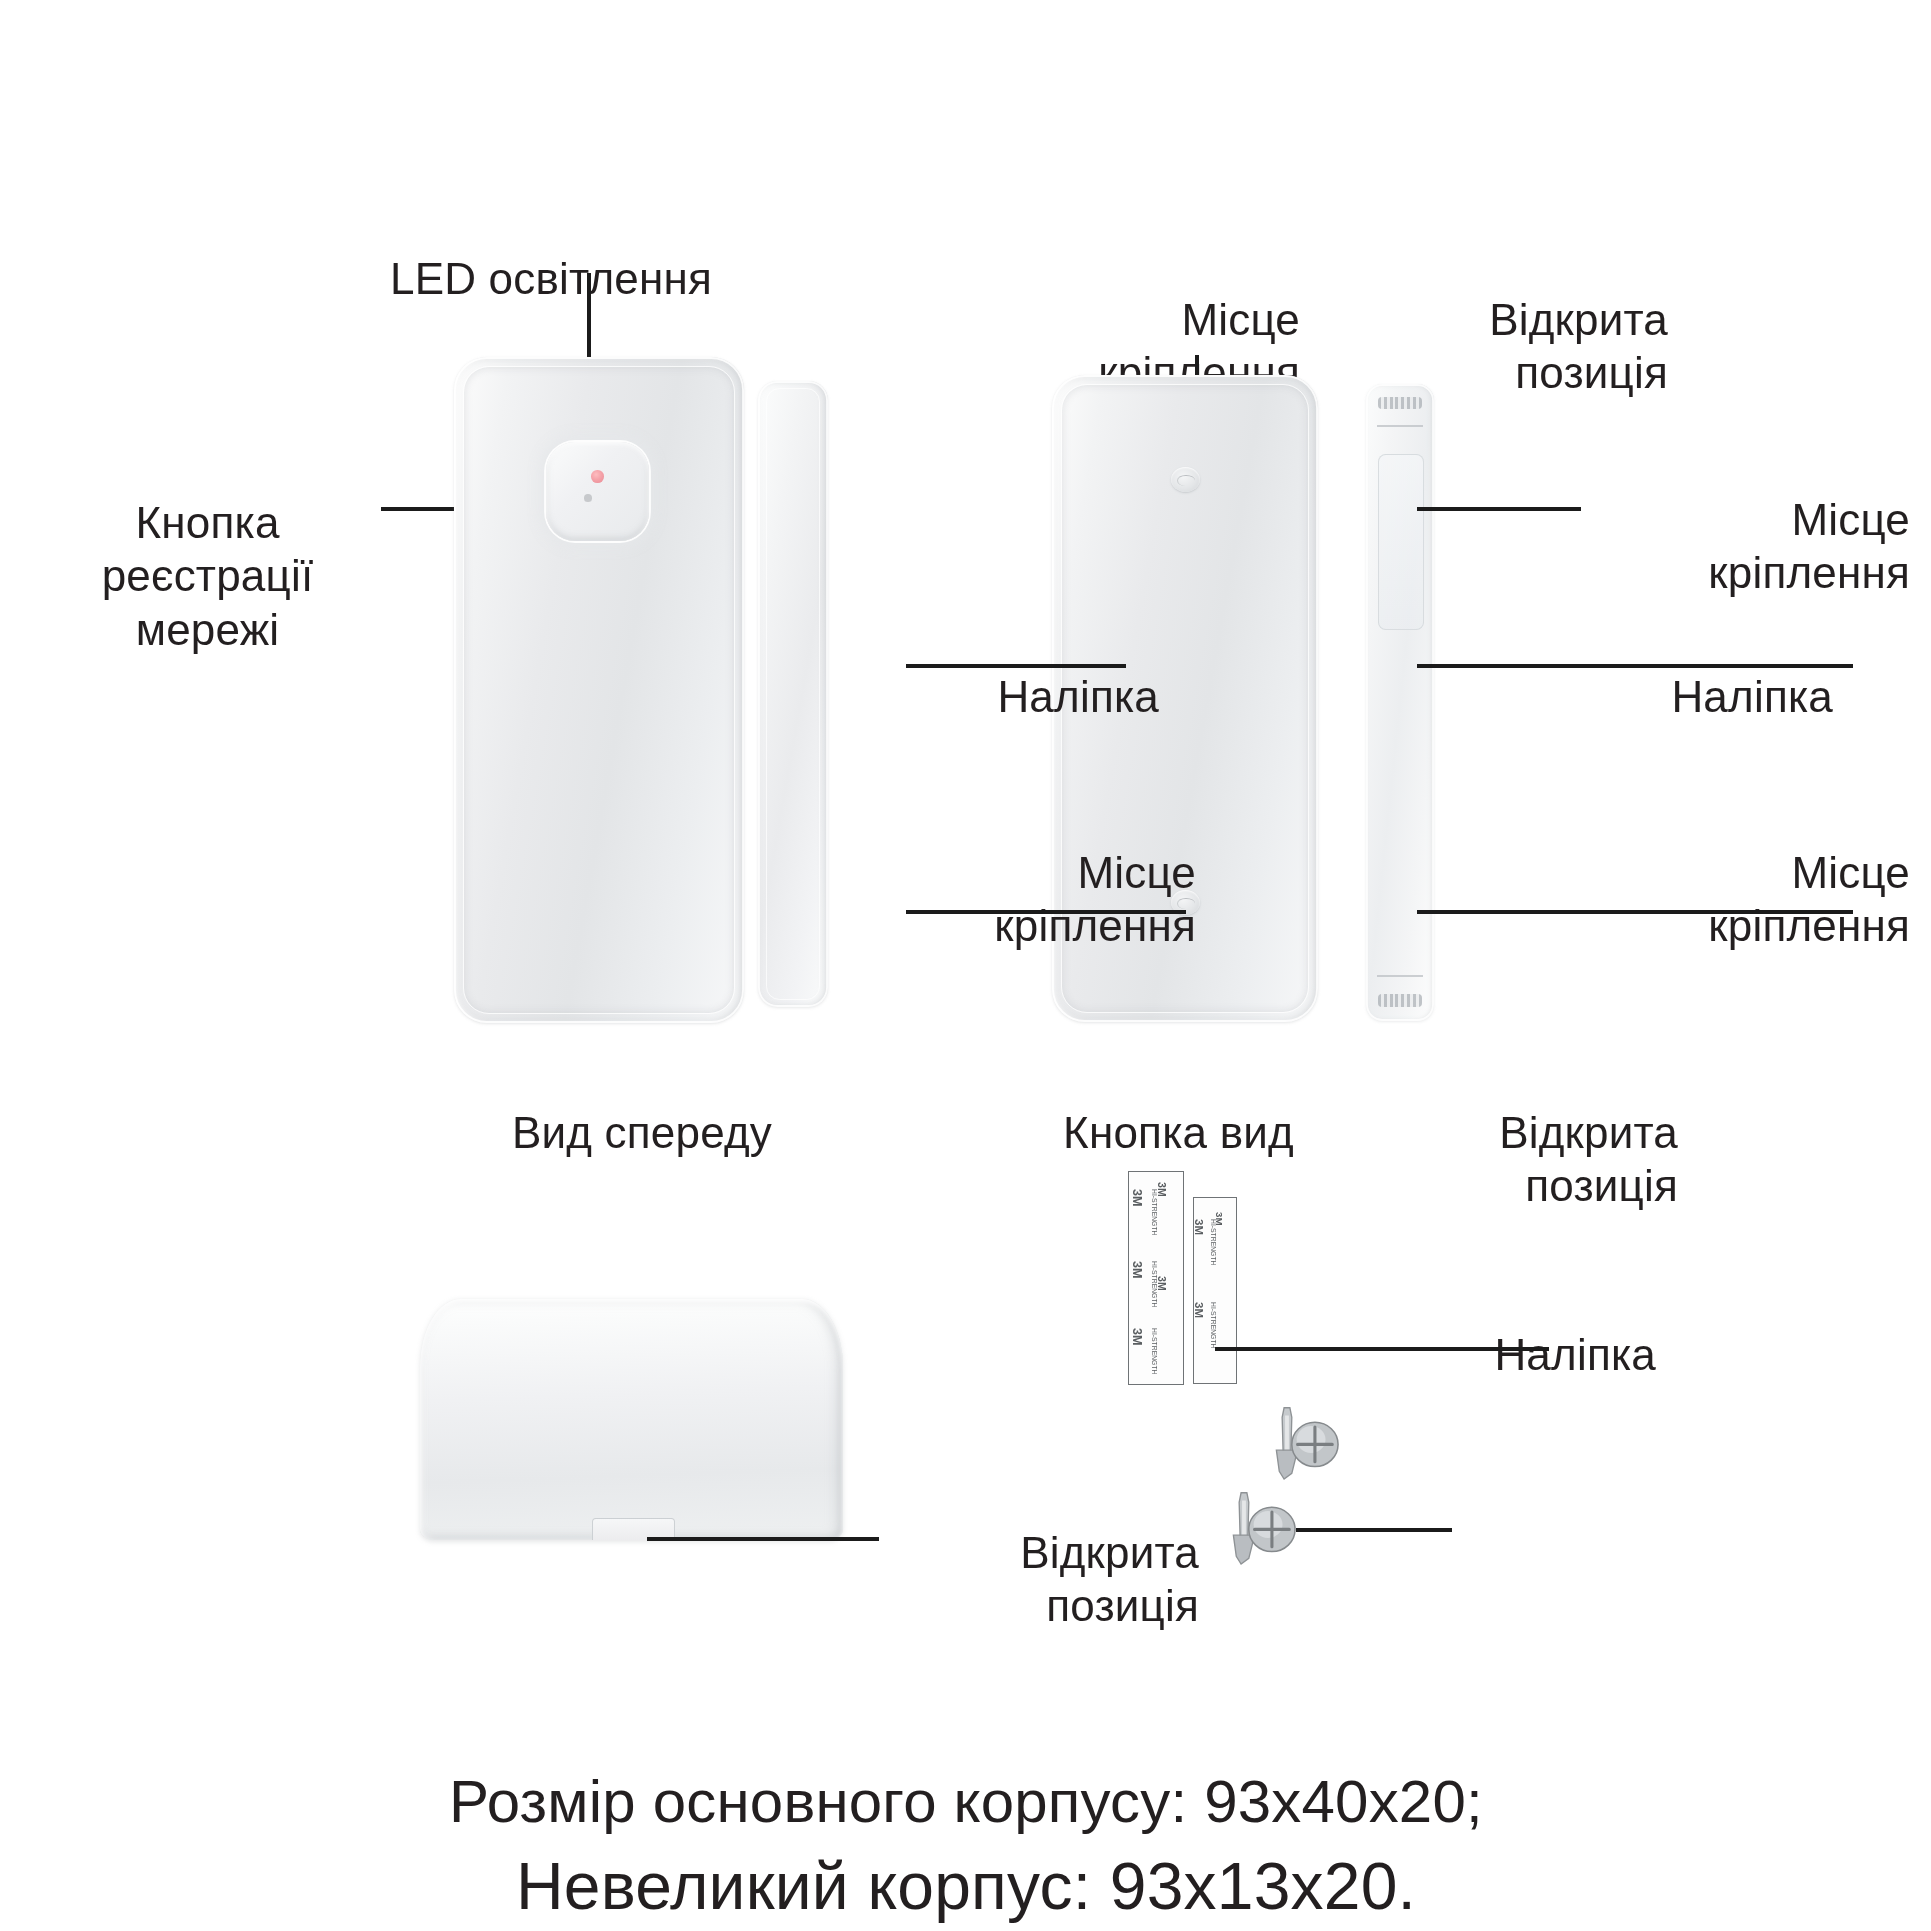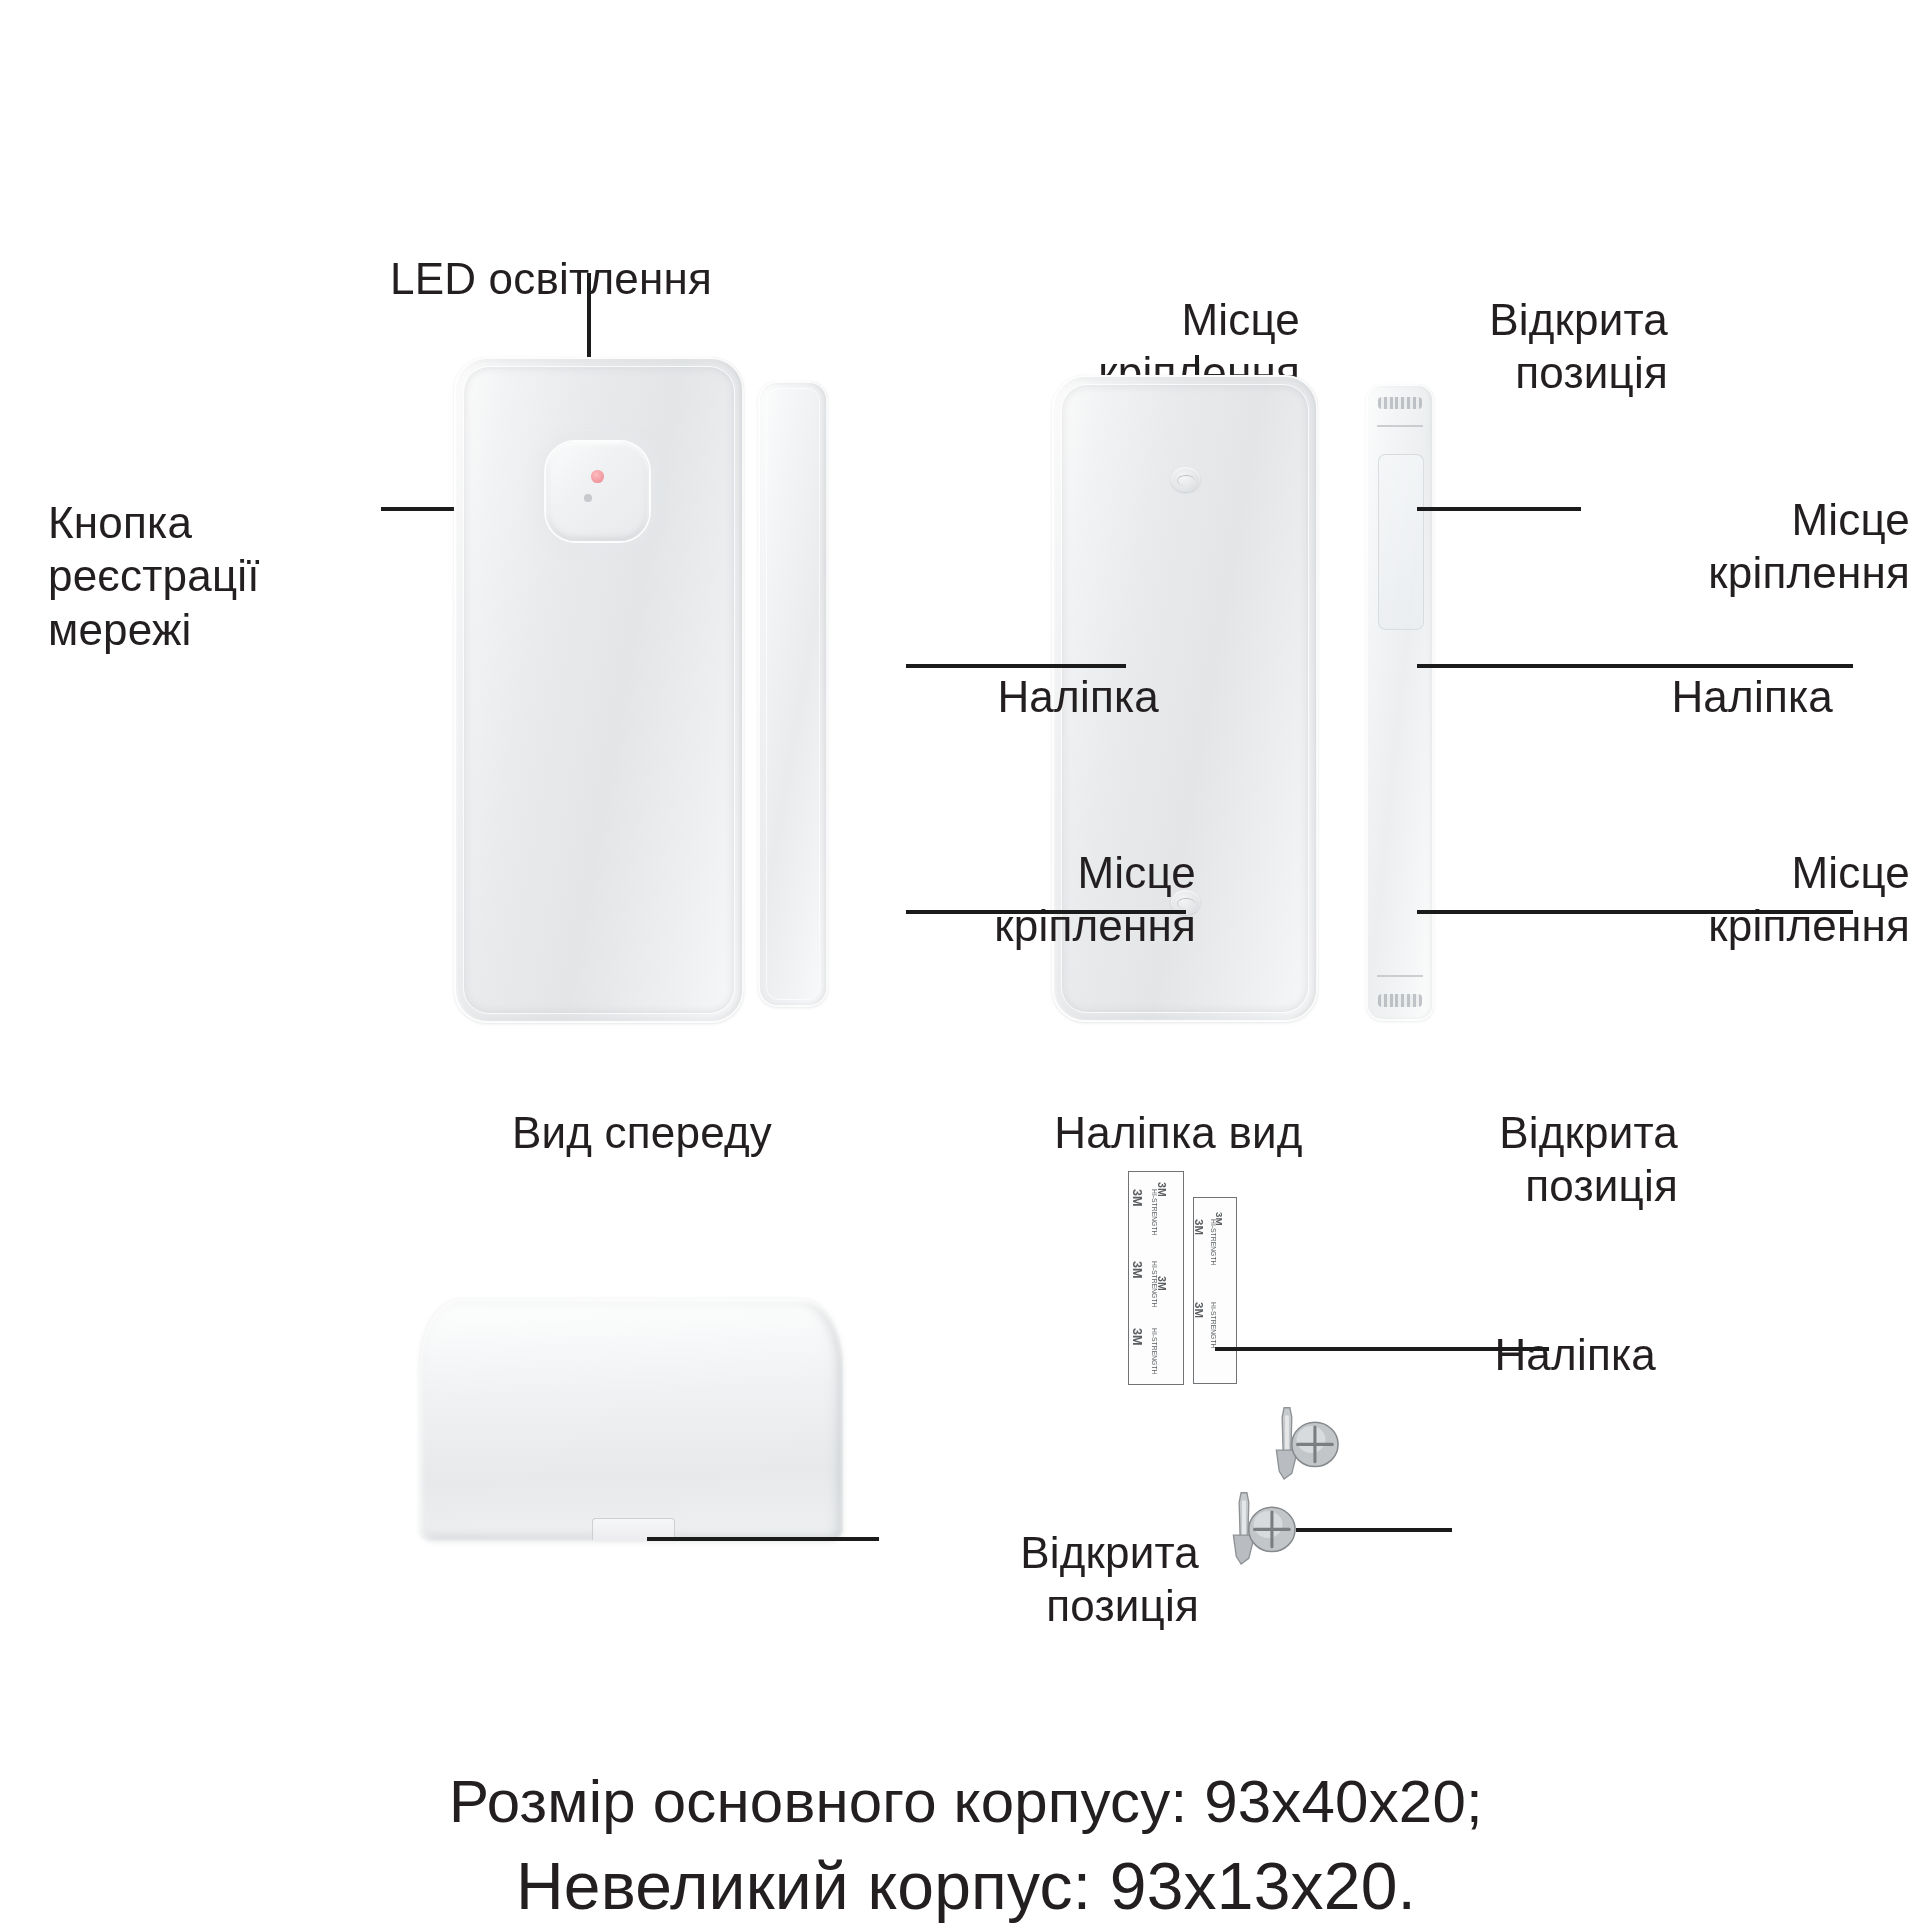--- a/index.html
+++ b/index.html
@@ -22,21 +22,21 @@
   
   .label {
     position: absolute;
     font-size: 44px;
     line-height: 1.22;
     color: #231f20;
     white-space: pre-line;
     letter-spacing: 0.2px;
   }
   .label.center { text-align: center; }
-  .label.right  { text-align: left; }
+  .label.right  { text-align: center; }
   .label.left   { text-align: right; }
 
   
   .leader {
     position: absolute;
     background: #1b1b1b;
     height: 3.9px;
   }
   .leader.v {
     width: 3.9px;
@@ -300,21 +300,21 @@
   <div class="label left" style="left:1582px; top:792px; width:328px;">
     <span>Місце
 кріплення</span>
   </div>
   <div class="leader" style="left:1417px; top:910px; width:436px;"></div>
 
   <div class="label center" style="left:439px; top:1052px; width:406px;">
     <span>Вид спереду</span>
   </div>
   <div class="label center" style="left:1019px; top:1052px; width:319px;">
-    <span>Наліпка вид</span>
+    <span>Кнопка вид</span>
   </div>
   <div class="label left" style="left:1359px; top:1052px; width:319px;">
     <span>Відкрита
 позиція</span>
   </div>
 
   <div class="strip" style="left:1128px; top:1171px; width:54px; height:212px;">
     <div class="strip-txt" style="left:15.4px; top:17.4px; font-size:12.6px;">3M</div>
     <div class="strip-txt thin" style="left:29px; top:17.4px; font-size:6.8px;">HI-STRENGTH</div>
     <div class="strip-txt" style="left:15.4px; top:89px; font-size:12.6px;">3M</div>

